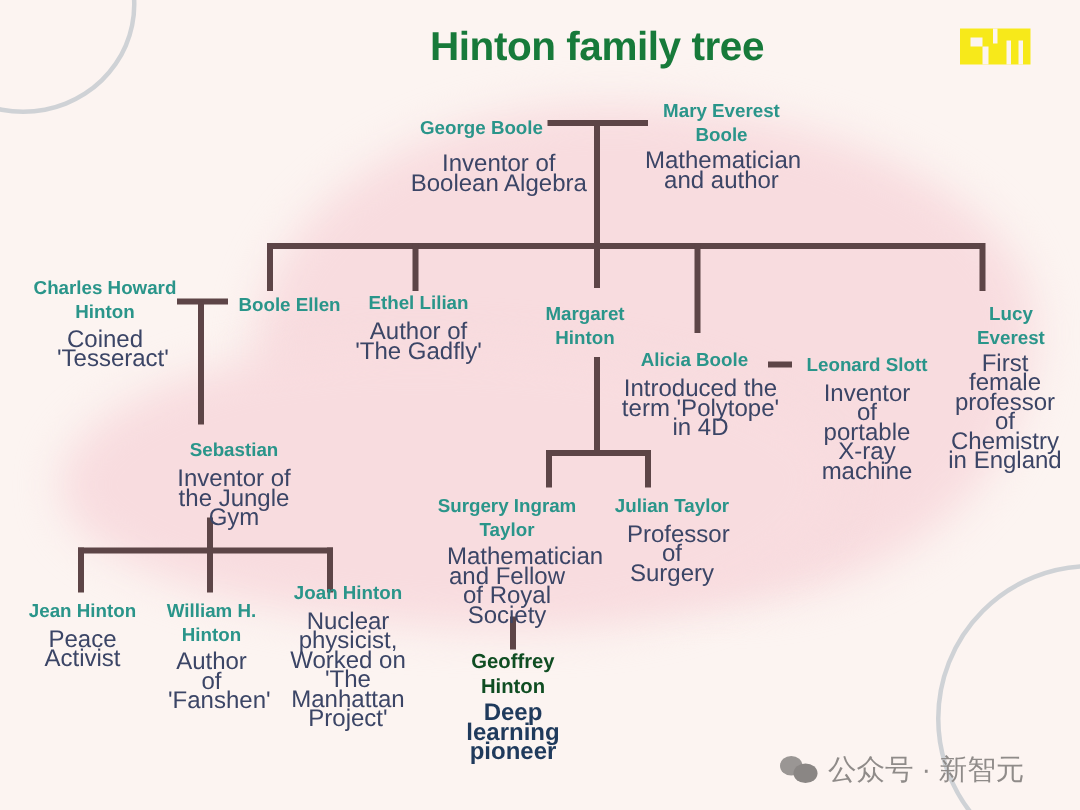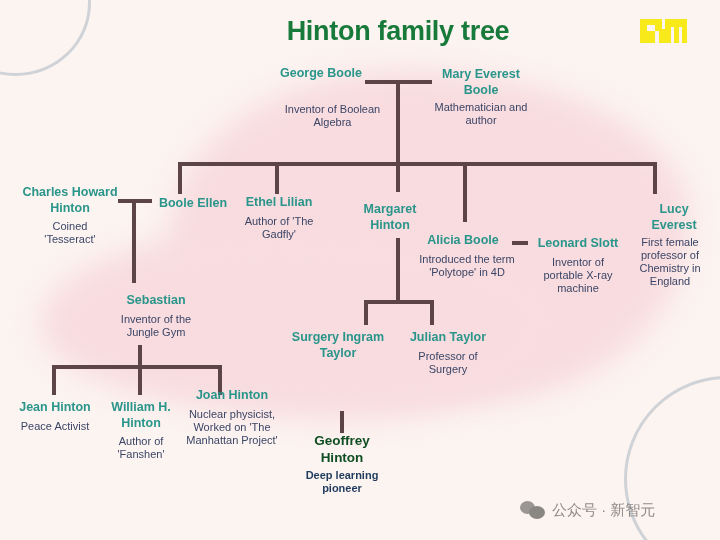--- a/index.html
+++ b/index.html
@@ -22,27 +22,27 @@
   .logo {
     position:absolute; left:640px; top:19px; width:47px; height:24px;
     background:#f7e91a; font-weight:bold; color:#fcf4f1; font-size:0;
   }
   .logo .hole { position:absolute; background:#fcf4f1; }
   .node { position:absolute; text-align:center; }
   .name {
     color:#2a958a; font-weight:bold; font-size:12.5px; line-height:15.5px;
   }
   .desc {
-    color:#3b4566; font-size:11px; line-height:13px; margin-top:4px;
+    color:#3b4566; font-size:16px; line-height:13px; margin-top:4px;
   }
   .hero .name { color:#0f4d22; font-size:13.5px; line-height:17px; }
   .hero .desc { color:#1f3a5c; font-weight:bold; margin-top:3px; }
   .ln { position:absolute; background:#5d4547; }
   .watermark {
-    position:absolute; left:520px; top:500px; color:#8f8b89; font-size:15px;
+    position:absolute; left:520px; top:500px; color:#8f8b89; font-size:19px;
     display:flex; align-items:center; gap:6px;
   }
   .wechat { width:26px; height:20px; position:relative; }
   .wechat span { position:absolute; background:#9a9694; border-radius:50%; }
 </style>
 </head>
 <body>
 
 <div class="blob" style="left:170px;top:70px;width:520px;height:330px;"></div>
 <div class="blob" style="left:40px;top:230px;width:520px;height:190px;"></div>
@@ -77,21 +77,21 @@
 <div class="ln" style="left:364px;top:300px;width:4px;height:25px;"></div>
 <div class="ln" style="left:430px;top:300px;width:4px;height:25px;"></div>
 <div class="ln" style="left:340px;top:411px;width:4px;height:22px;"></div>
 
 <div class="ln" style="left:138px;top:345px;width:4px;height:25px;"></div>
 <div class="ln" style="left:52px;top:365px;width:170px;height:4px;"></div>
 <div class="ln" style="left:52px;top:365px;width:4px;height:30px;"></div>
 <div class="ln" style="left:138px;top:365px;width:4px;height:30px;"></div>
 <div class="ln" style="left:218px;top:365px;width:4px;height:30px;"></div>
 
-<div class="node" style="left:266px;top:66px;width:110px;">
+<div class="node" style="left:266px;top:78px;width:110px;">
   <div class="name">George Boole</div>
 </div>
 <div class="node" style="left:270px;top:99px;width:125px;">
   <div class="desc">Inventor of Boolean Algebra</div>
 </div>
 
 <div class="node" style="left:430px;top:67px;width:102px;">
   <div class="name">Mary Everest Boole</div>
   <div class="desc" style="margin-top:3px;">Mathematician and author</div>
 </div>
@@ -129,20 +129,21 @@
   <div class="desc" style="margin-top:3px;">First female professor of Chemistry in England</div>
 </div>
 
 <div class="node" style="left:104px;top:293px;width:104px;">
   <div class="name">Sebastian</div>
   <div class="desc" style="padding:0 10px;">Inventor of the Jungle Gym</div>
 </div>
 
 <div class="node" style="left:284px;top:330px;width:108px;">
   <div class="name">Surgery Ingram Taylor</div>
+  <div class="desc" style="padding:0 14px;">Mathematician and Fellow of Royal Society</div>
 </div>
 
 <div class="node" style="left:402px;top:330px;width:92px;">
   <div class="name">Julian Taylor</div>
   <div class="desc" style="padding:0 16px;">Professor of Surgery</div>
 </div>
 
 <div class="node" style="left:10px;top:400px;width:90px;">
   <div class="name">Jean Hinton</div>
   <div class="desc">Peace Activist</div>

